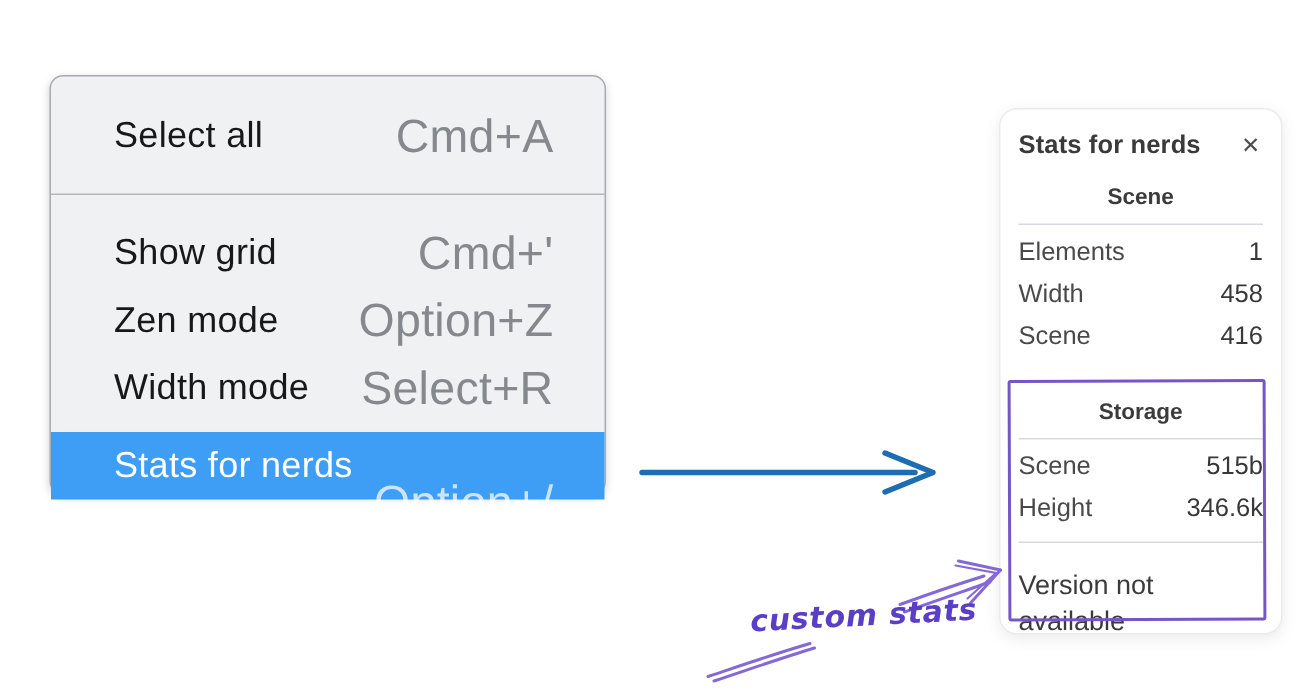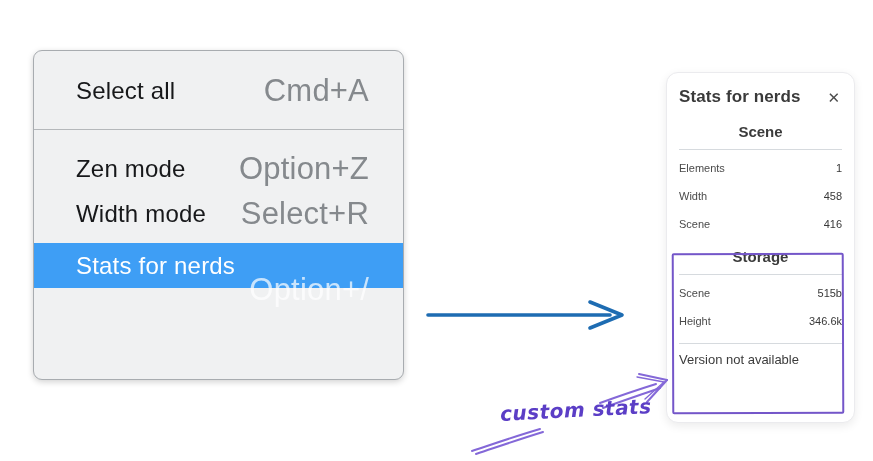--- a/index.html
+++ b/index.html
@@ -11,21 +11,21 @@
     --annotation-arrow:#8468d8;
     --annotation-text:#5b3ec6;
   }
   *{box-sizing:border-box;margin:0;padding:0;}
   html,body{background:#fff;}
   body{font-family:"Liberation Sans",sans-serif;}
   .stage{position:relative;width:873px;height:461px;background:#fff;overflow:hidden;}
 
   
   .menu{
-    position:absolute;left:33px;top:50px;width:371px;height:330px;
+    position:absolute;left:33px;top:50px;width:371px;height:280px;
     background:var(--menu-bg);
     border:1.5px solid var(--menu-border);
     border-radius:9px;
     box-shadow:0 2px 6px rgba(0,0,0,.18);
     padding:17px 0 16px 0;
   }
   .menu-item{
     height:45px;display:flex;align-items:center;justify-content:space-between;
     padding:0 34px 0 42px;font-size:24px;color:#17181a;letter-spacing:.2px;
   }
@@ -39,27 +39,27 @@
     position:absolute;left:666px;top:72px;width:189px;height:351px;
     background:#fff;border:1px solid #ebebee;border-radius:12px;
     box-shadow:0 3px 10px rgba(0,0,0,.08);
     padding:14px 12px 12px 12px;
     color:#3b3b3b;
   }
   .panel-header{display:flex;align-items:center;justify-content:space-between;}
   .panel-title{font-size:17px;font-weight:bold;color:#3a3a3a;letter-spacing:.1px;}
   .panel-close{font-size:15px;color:#4d4d4d;line-height:15px;cursor:pointer;background:none;border:none;font-family:inherit;padding:0 2px;}
   .sec-head{margin-top:16px;text-align:center;font-size:15px;font-weight:bold;color:#3b3b3b;line-height:18px;}
-  .sec-head.tight{margin-top:10px;text-align:center;}
+  .sec-head.tight{margin-top:28px;text-align:center;}
   .sec-rule{border:none;border-top:1px solid #d6dade;margin:8px 0 0 0;}
   .rows{margin-top:4px;}
-  .stat-row{display:flex;justify-content:space-between;align-items:center;height:28px;font-size:11px;}
+  .stat-row{display:flex;justify-content:space-between;align-items:center;height:28px;font-size:17px;}
   .stat-row .lbl{color:#4a4a4a;}
   .stat-row .val{color:#383838;}
-  .version-note{margin-top:4px;font-size:13px;line-height:24px;color:#3b3b3b;}
+  .version-note{margin-top:16px;font-size:18px;line-height:24px;color:#3b3b3b;}
   .custom-box{
     position:absolute;left:5px;top:180px;width:172px;height:161px;
     border:2px solid var(--annotation-purple);border-radius:2px;
     pointer-events:none;transform:rotate(-.2deg);
   }
 
   
   .blue-arrow{position:absolute;left:418px;top:293px;}
   .annotation-svg{position:absolute;left:0;top:0;pointer-events:none;}
   .annotation-label{
@@ -73,20 +73,24 @@
 <body>
 
 <div class="stage">
 
   <div class="menu">
     <div class="menu-item">
       <span>Select all</span>
       <span class="shortcut">Cmd+A</span>
     </div>
     <hr class="menu-divider">
+    <div class="menu-item">
+      <span>Show grid</span>
+      <span class="shortcut">Cmd+'</span>
+    </div>
     <div class="menu-item">
       <span>Zen mode</span>
       <span class="shortcut">Option+Z</span>
     </div>
     <div class="menu-item">
       <span>Width mode</span>
       <span class="shortcut">Select+R</span>
     </div>
     <div class="menu-item selected">
       <span>Stats for nerds</span>

